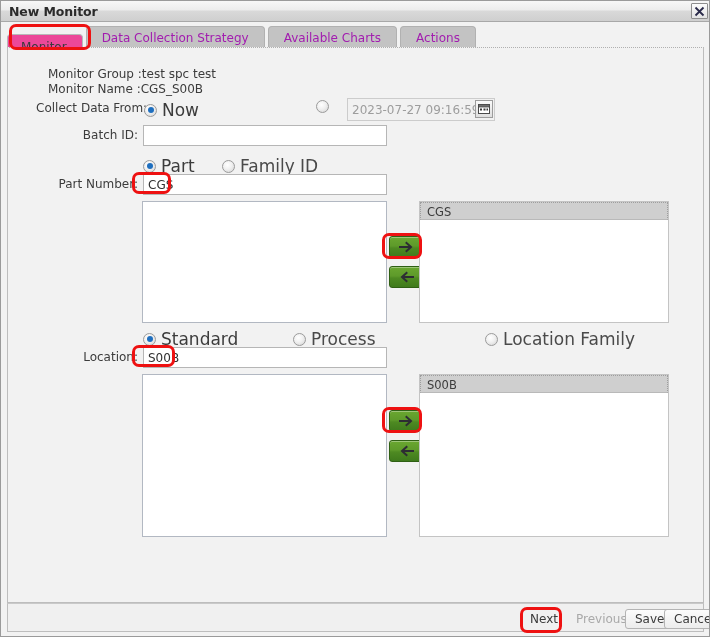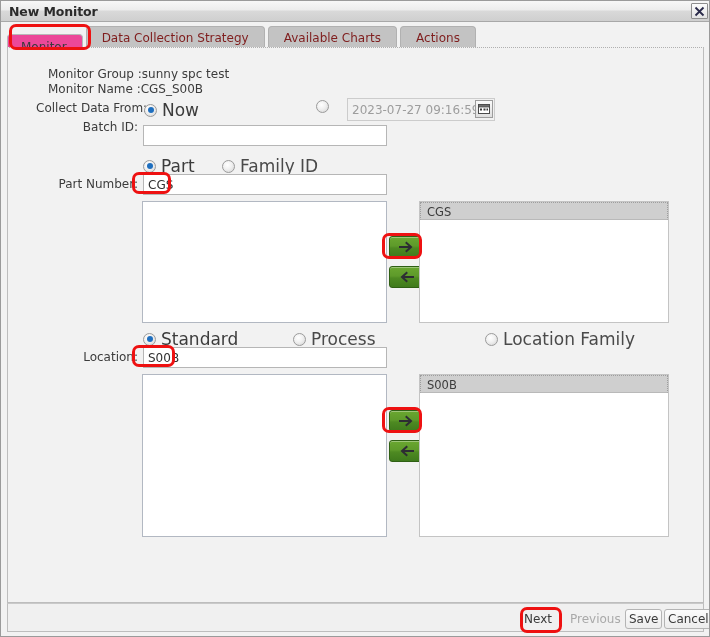--- a/index.html
+++ b/index.html
@@ -70,21 +70,21 @@
     display: flex;
     align-items: flex-end;
     height: 27px;
   }
   .tab {
     height: 23px;
     line-height: 23px;
     padding: 0 15px;
     margin-right: 3px;
     background: #c3c3c3;
-    color: #7f1d1d;
+    color: #a21caf;
     font-size: 12px;
     border: 1px solid #b1b1b1;
     border-bottom: none;
     border-radius: 4px 4px 0 0;
     box-sizing: border-box;
     cursor: pointer;
     white-space: nowrap;
   }
   .tab.active {
     background: #ec4899;
@@ -237,21 +237,21 @@
     background: #f0f0f0;
     border: 1px solid #bdbdbd;
     border-top: 1px solid #c9c9c9;
     box-sizing: border-box;
   }
   .pbtn {
     position: absolute;
     top: 5px;
     height: 20px;
     line-height: 18px;
-    padding: 0 3px;
+    padding: 0 9px;
     background: linear-gradient(to bottom,#fcfcfc,#ececec);
     border: 1px solid #b4b4b4;
     border-radius: 3px;
     box-sizing: border-box;
     font-size: 12px;
     color: #3a3a3a;
     cursor: pointer;
     font-family: "DejaVu Sans", sans-serif;
     white-space: nowrap;
   }
@@ -294,21 +294,21 @@
     <div class="tabs">
       <div class="tab active">Monitor</div>
       <div class="tab">Data Collection Strategy</div>
       <div class="tab">Available Charts</div>
       <div class="tab">Actions</div>
     </div>
   </div>
 
   <div class="panel">
 
-    <div class="lbl" style="left:40px; top:19px;">Monitor Group :sunny spc test</div>
+    <div class="lbl" style="left:40px; top:19px;">Monitor Group :test spc test</div>
     <div class="lbl" style="left:40px; top:34px;">Monitor Name :CGS_S00B</div>
 
     <div class="lbl" style="left:28px; top:53px;">Collect Data From:</div>
 
     <div class="radio on" style="left:136px; top:52px;">
       <span class="dot"></span>
       <span class="rtxt">Now</span>
     </div>
 
     <div class="radio off" style="left:308px; top:52px;">
@@ -322,21 +322,21 @@
         <svg width="12" height="12" viewBox="0 0 12 12" aria-hidden="true">
           <rect x="0.5" y="1.5" width="11" height="9" fill="#ffffff" stroke="#4a4a4a" stroke-width="1"></rect>
           <rect x="0.5" y="1.5" width="11" height="2.5" fill="#6e6e6e" stroke="#4a4a4a" stroke-width="0.8"></rect>
           <rect x="2" y="5.5" width="2" height="2" fill="#3a3a3a"></rect>
           <rect x="5.5" y="5.5" width="2" height="2" fill="#3a3a3a"></rect>
           <rect x="8.5" y="5.5" width="1.5" height="2" fill="#3a3a3a"></rect>
         </svg>
       </div>
     </div>
 
-    <div class="lbl right" style="left:10px; top:72px; width:120px;">Batch ID:</div>
+    <div class="lbl right" style="left:10px; top:80px; width:120px;">Batch ID:</div>
     <input class="tfield" style="left: 135px; top: 77px; width: 244px; height: 21px;" value="">
 
     <div class="radio on" style="left:135px; top:108px;">
       <span class="dot"></span>
       <span class="rtxt">Part</span>
     </div>
     <div class="radio off" style="left:214px; top:108px;">
       <span class="dot"></span>
       <span class="rtxt">Family ID</span>
     </div>

